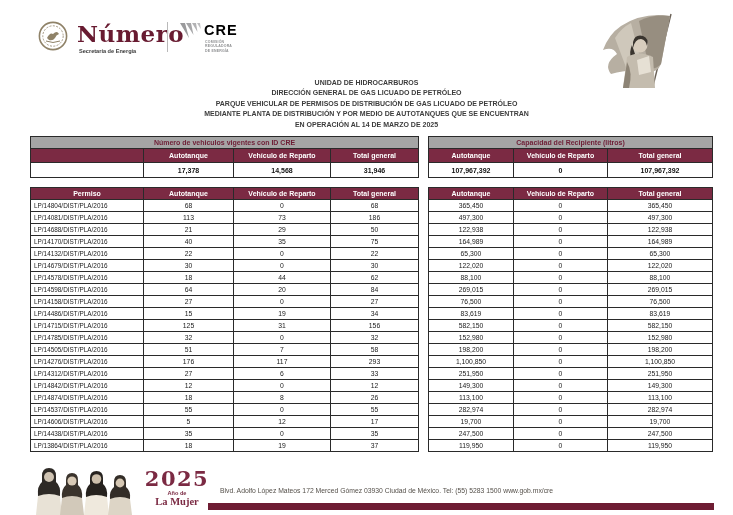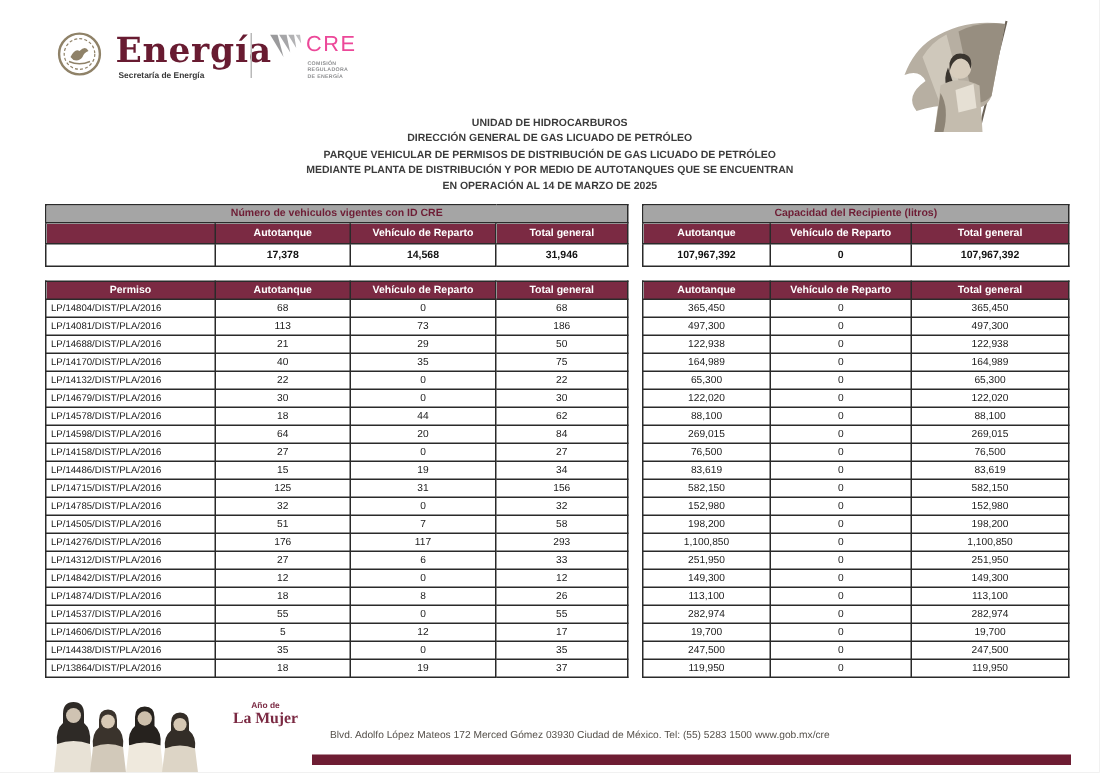--- a/index.html
+++ b/index.html
@@ -17,21 +17,21 @@
     font-size:23px; color:#681B31; letter-spacing:0.5px;
   }
   .energia-tagline {
     position:absolute; left:79px; top:48px;
     font-size:5.6px; font-weight:bold; color:#3a3a3a;
   }
   .logo-divider { position:absolute; left:167px; top:22px; width:1px; height:30px; background:#b9b9b9; }
   .cre-glyph { position:absolute; left:179px; top:23px; }
   .cre-wordmark {
     position:absolute; left:204px; top:22px;
-    font-size:14.5px; color:#ec4899; letter-spacing:1px; font-weight:normal;
+    font-size:14.5px; color:#000000; letter-spacing:1px; font-weight:bold;
   }
   .cre-tagline {
     position:absolute; left:205px; top:40px;
     font-size:3.5px; line-height:4.4px; color:#8f9092; font-weight:bold; letter-spacing:0.2px;
   }
   .flag-art { position:absolute; left:583px; top:12px; }
 
   
   .title-block {
     position:absolute; left:0; right:0; top:78px; text-align:center;
@@ -80,21 +80,21 @@
 <div class="page">
 
   <div class="seal">
     <svg width="30" height="32" viewBox="0 0 30 32">
       <circle cx="15" cy="16" r="13.6" fill="none" stroke="#8f8268" stroke-width="1.6"></circle>
       <circle cx="15" cy="16" r="10.2" fill="none" stroke="#8f8268" stroke-width="0.8" stroke-dasharray="2 1.4"></circle>
       <path d="M9 18 Q12 12 15 14 Q19 10 21 14 Q18 15 17 18 Q15 21 11 20 Z" fill="#8f8268"></path>
       <path d="M8 21 Q15 24 22 21" stroke="#8f8268" stroke-width="1" fill="none"></path>
     </svg>
   </div>
-  <div class="energia-wordmark">Energía</div>
+  <div class="energia-wordmark">Número</div>
   <div class="energia-tagline">Secretaría de Energía</div>
   <div class="logo-divider"></div>
   <div class="cre-glyph">
     <svg width="23" height="20" viewBox="0 0 23 20">
       <path d="M1 0 L6 0 L10 15 Z" fill="#9a9a9c"></path>
       <path d="M7 0 L12 0 L14.5 12 Z" fill="#a6a6a8"></path>
       <path d="M13 0 L17 0 L18.5 9 Z" fill="#b2b2b4"></path>
       <path d="M18 0 L21 0 L21.8 6 Z" fill="#bebec0"></path>
     </svg>
   </div>
@@ -415,19 +415,20 @@
       <path d="M34 32 Q44 28 54 32 L56 49 L32 49 Z" fill="#d2c9ba"></path>
       <path d="M62 12 Q62 5 68.5 5 Q75 5 75 12 L75 18 Q80 22 79 31 L58 31 Q57 22 62 18 Z" fill="#26221e"></path>
       <circle cx="68.5" cy="13" r="4.8" fill="#cdbfab"></circle>
       <path d="M58 31 Q68 27 79 31 L81 49 L56 49 Z" fill="#efe9dd"></path>
       <path d="M86 16 Q86 9 92 9 Q98 9 98 16 L98 21 Q103 25 102 33 L82 33 Q81 25 86 21 Z" fill="#332d27"></path>
       <circle cx="92" cy="17" r="4.4" fill="#d5c7b3"></circle>
       <path d="M82 33 Q92 29 102 33 L104 49 L80 49 Z" fill="#ddd5c6"></path>
     </svg>
   </div>
   <div class="year-logo">
+    <div class="year-number">2025</div>
     <div class="year-line1">Año de</div>
     <div class="year-line2">La Mujer</div>
   </div>
   <div class="footer-address">Blvd. Adolfo López Mateos 172 Merced Gómez 03930 Ciudad de México. Tel: (55) 5283 1500 www.gob.mx/cre</div>
   <div class="footer-bar"></div>
 
 </div>
 
 </body></html>

